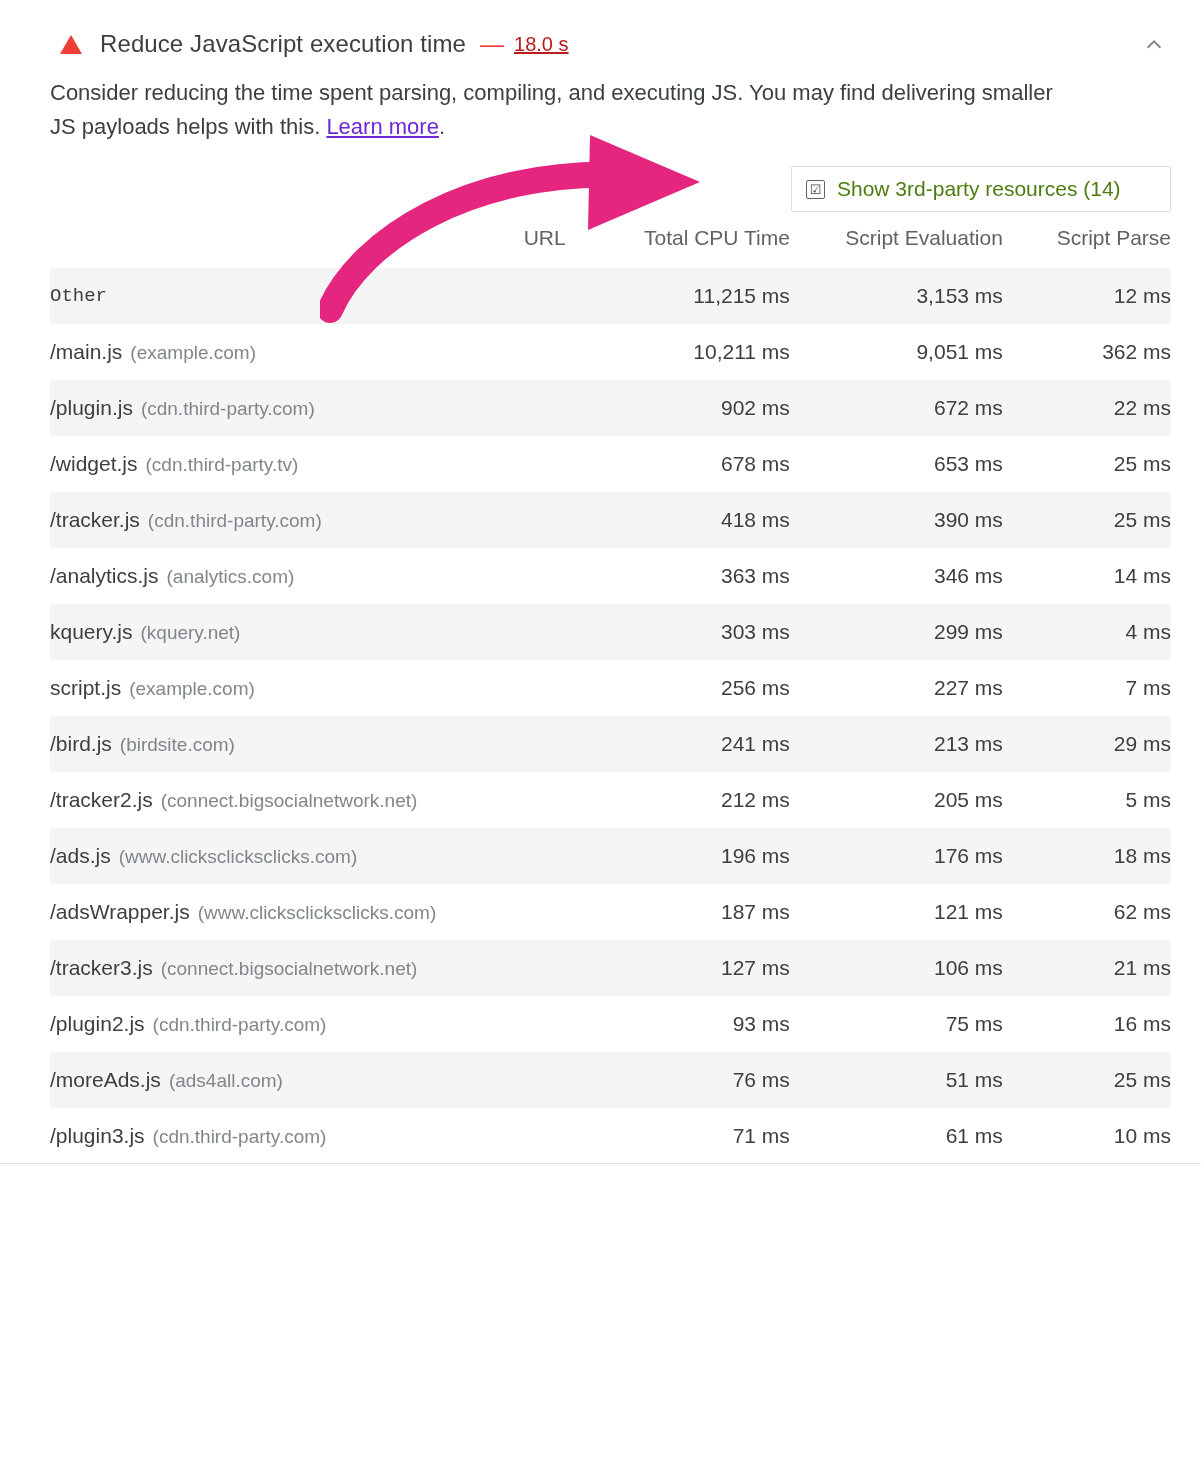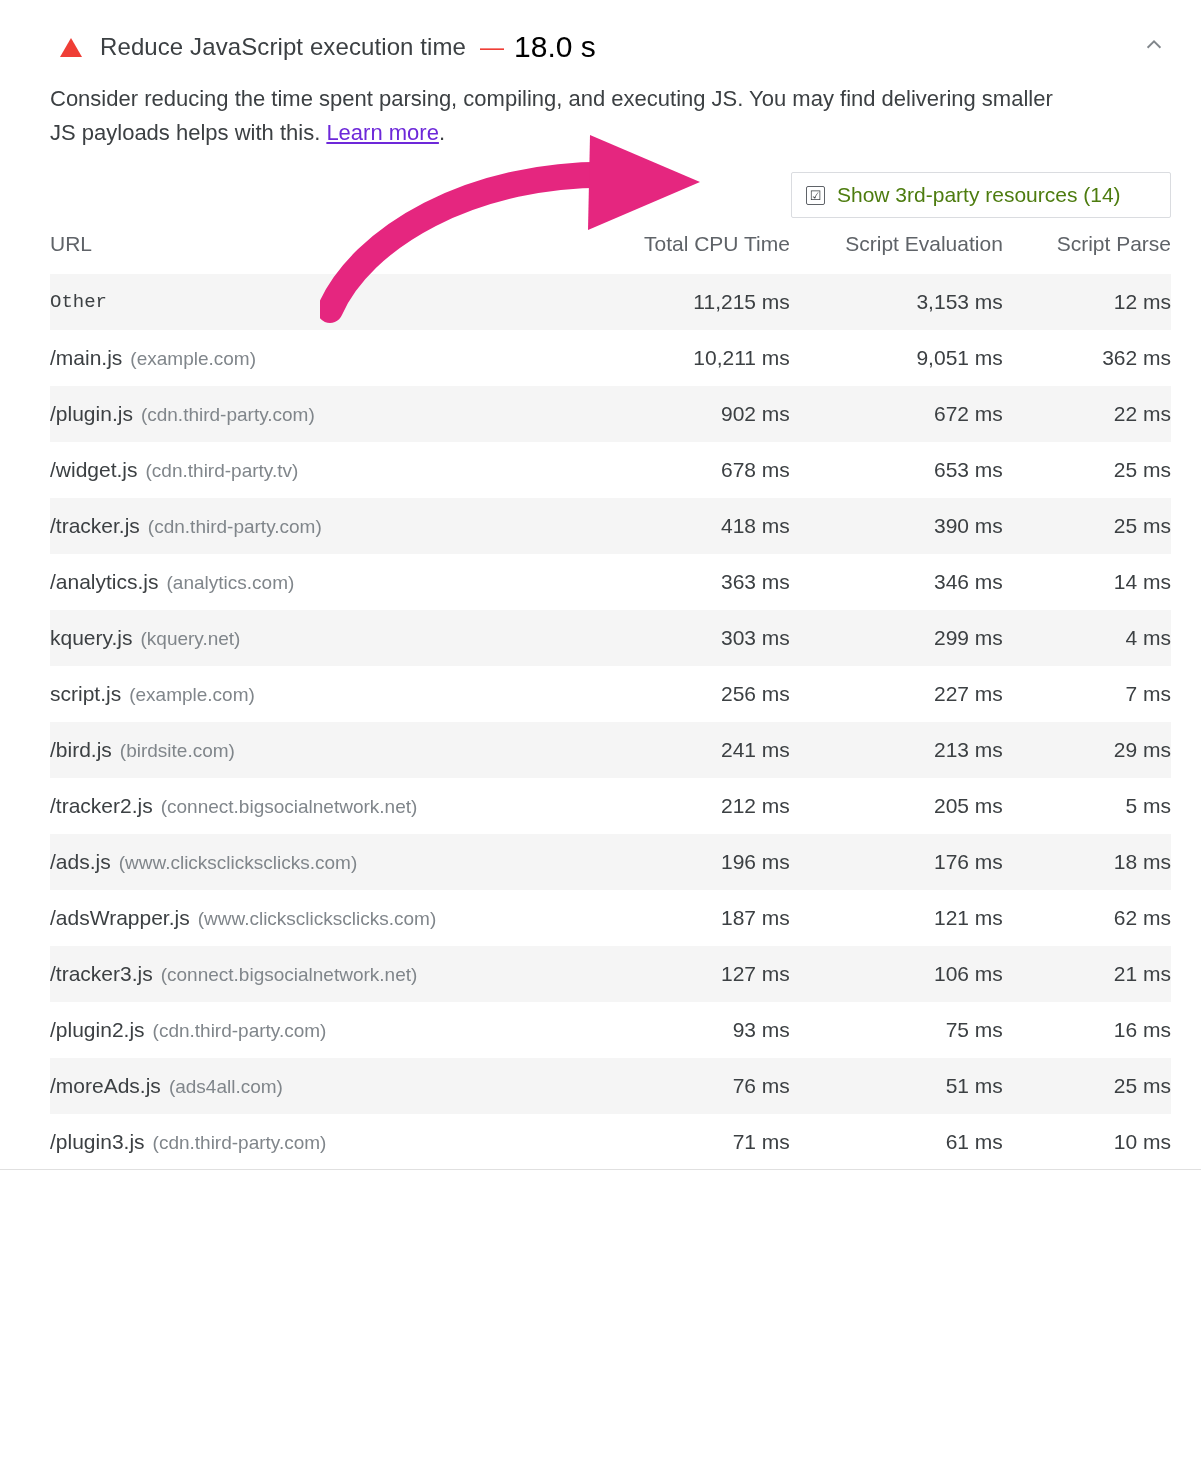--- a/index.html
+++ b/index.html
@@ -41,22 +41,23 @@
     color: #3c4043;
     letter-spacing: 0.1px;
     white-space: nowrap;
   }
   .audit-dash {
     color: #ef3e36;
     font-size: 24px;
     margin: 0 10px 0 14px;
   }
   .audit-metric {
-    color: #000000;
-    font-size: 30px;
+    color: #b91c1c;
+    font-size: 20px;
+    text-decoration: underline;
   }
   .chevron {
     position: absolute;
     right: 6px;
     top: 26px;
     width: 22px;
     height: 22px;
     color: #80868b;
   }
   .chevron svg { display:block; }
@@ -115,21 +116,21 @@
     border-collapse: collapse;
     table-layout: fixed;
   }
   table.perf th {
     font-weight: normal;
     font-size: 21px;
     color: #5f6368;
     padding: 6px 0 18px 0;
     vertical-align: bottom;
   }
-  th.col-url { text-align: left; width: 46%; padding-left: 12px; }
+  th.col-url { text-align: right; width: 46%; padding-left: 12px; }
   th.col-cpu { text-align: right; width: 20%; }
   th.col-eval { text-align: right; width: 19%; }
   th.col-parse { text-align: right; width: 15%; padding-right: 6px; margin-top: 44px; }
 
   table.perf td {
     font-size: 21px;
     color: #3c4043;
     padding: 16px 0 16px 0;
     vertical-align: middle;
     white-space: nowrap;

